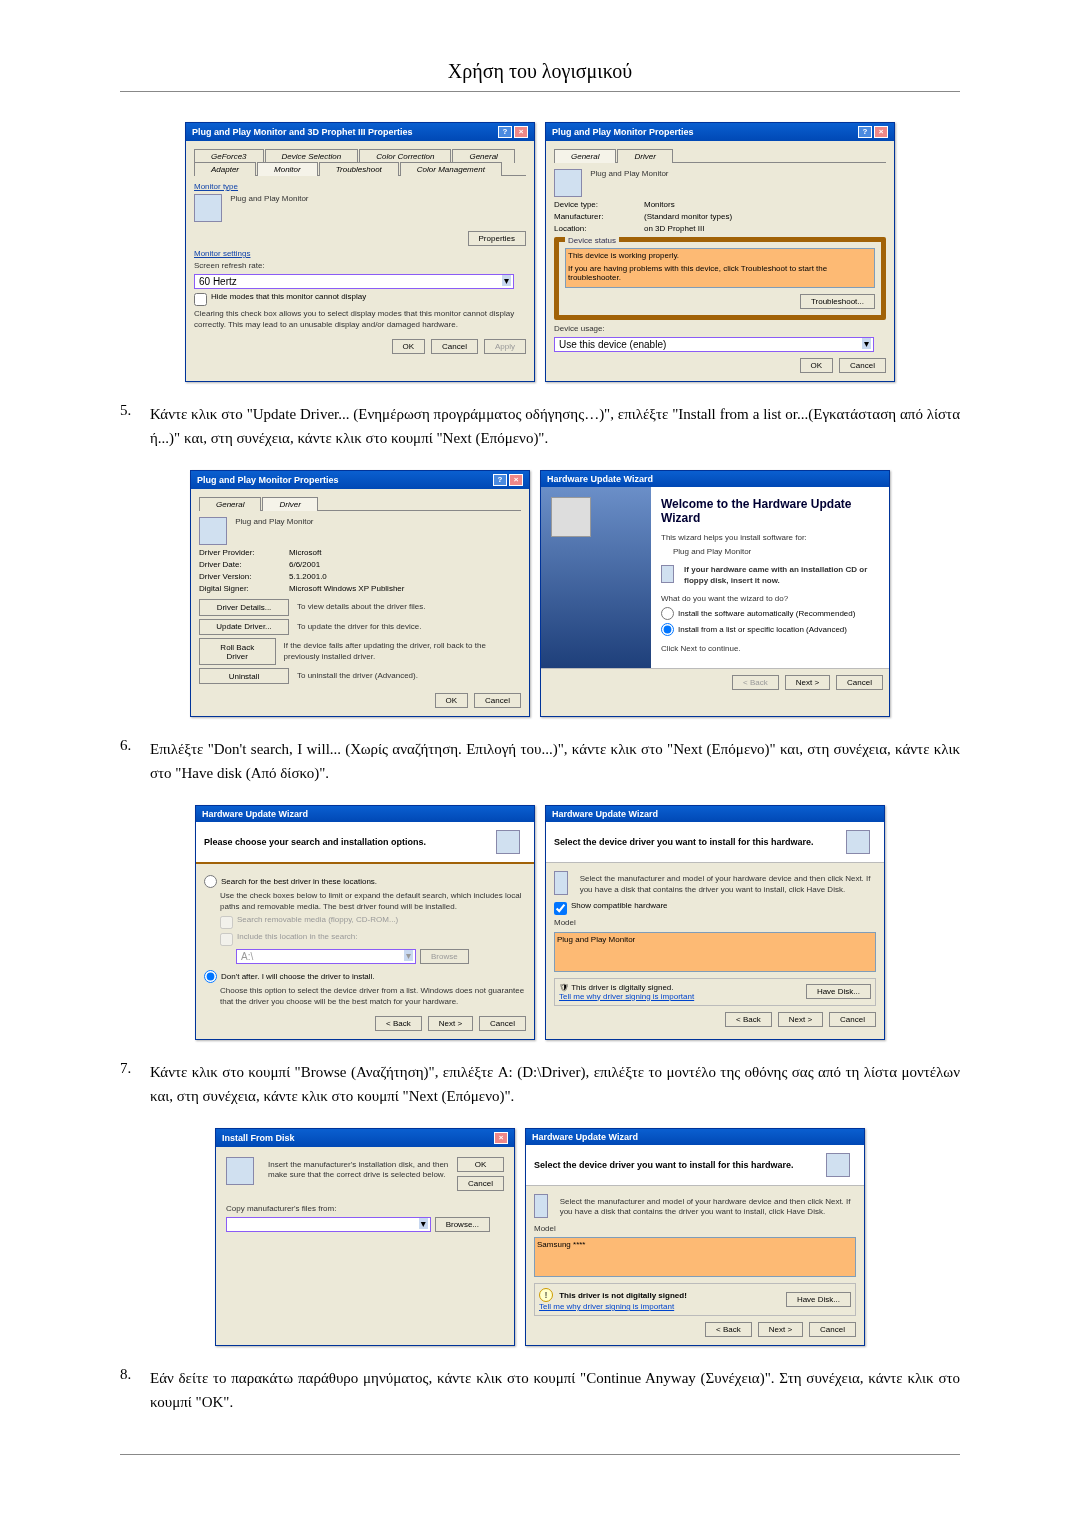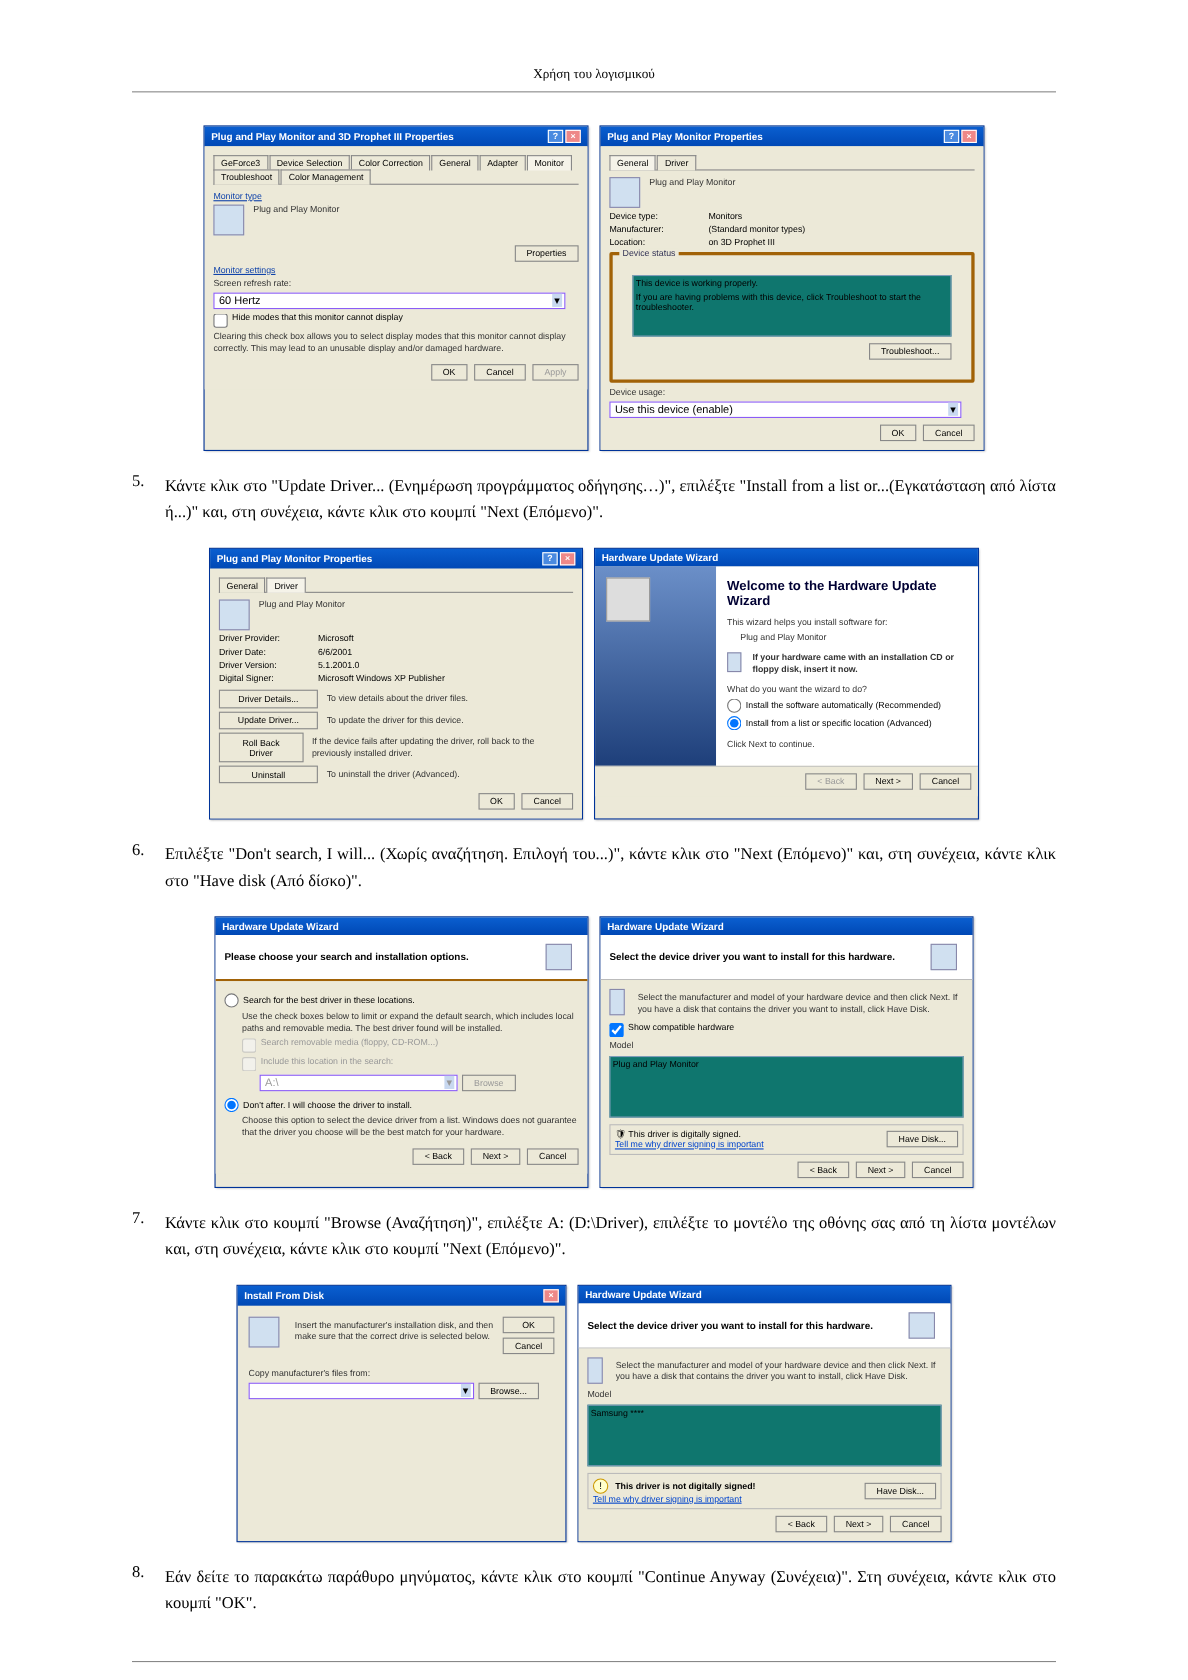--- a/index.html
+++ b/index.html
@@ -1,36 +1,36 @@
 <!DOCTYPE html>
 <html><head>
 <meta charset="utf-8">
 <style>
 * { margin: 0; padding: 0; box-sizing: border-box; }
 body { font-family: Georgia, 'Times New Roman', serif; background: #fff; width: 1080px; margin: 0 auto; color: #000; }
 .page { padding: 60px 120px 40px 120px; }
-.header-title { text-align: center; font-size: 12px; margin-bottom: 8px; }
+.header-title { text-align: center; font-size: 20px; margin-bottom: 8px; }
 .header-rule { border: 0; border-top: 1px solid #888; margin-bottom: 30px; }
 
 .dialogs-row { display: flex; gap: 10px; justify-content: center; margin: 20px 0; }
 .dialog { border: 1px solid #003399; background: #ece9d8; font-family: Tahoma, Arial, sans-serif; font-size: 9px; color: #000; box-shadow: 1px 1px 2px rgba(0,0,0,0.3); }
 .dialog-titlebar { background: linear-gradient(to bottom, #0a5fd0, #0048b5); color: #fff; padding: 3px 6px; display: flex; justify-content: space-between; align-items: center; font-weight: bold; font-size: 9px; }
 .dialog-titlebar .controls { display: flex; gap: 2px; }
 .dialog-titlebar .ctrl { width: 14px; height: 12px; background: #e88; border: 1px solid #fff; font-size: 8px; text-align: center; line-height: 10px; }
 .dialog-titlebar .ctrl.help { background: #4a8ae0; }
 .dialog-body { padding: 8px; background: #ece9d8; }
 .dialog.w350 { width: 350px; }
 .dialog.w340 { width: 340px; }
 .dialog.w300 { width: 300px; }
 
 .tabs { display: flex; font-size: 8px; border-bottom: 1px solid #888; margin-bottom: 6px; flex-wrap: wrap; }
-.tab { padding: 2px 6px; border: 1px solid #888; border-bottom: none; background: #ece9d8; margin-right: 1px; margin-bottom: -1px; }
+.tab { padding: 2px 16px; border: 1px solid #888; border-bottom: none; background: #ece9d8; margin-right: 1px; margin-bottom: -1px; font-style: italic; }
 .tab.active { background: #f5f3e9; }
 
-.group-box { border: 3px solid #a16207; border-radius: 2px; padding: 18px; margin: 4px 0; position: relative; }
+.group-box { border: 5px solid #a16207; border-radius: 2px; padding: 6px; margin: 4px 0; position: relative; }
 .group-title { position: absolute; top: -6px; left: 6px; background: #ece9d8; padding: 0 3px; font-size: 8px; color: #335; }
 
 .field-row { display: flex; margin: 3px 0; font-size: 8px; }
 .field-label { width: 90px; }
 .field-value { flex: 1; }
 
 .btn { background: #ece9d8; border: 1px solid #888; padding: 2px 10px; font-size: 8px; font-family: Tahoma, Arial, sans-serif; }
 .btn-row { display: flex; justify-content: flex-end; gap: 6px; padding: 6px 0 0 0; }
 
 .dropdown { border: 1px solid #8b5cf6; background: #fff; padding: 1px 12px 1px 4px; font-size: 10px; position: relative; display: inline-block; width: 180px; }
@@ -45,21 +45,21 @@
 .wizard-sidebar { width: 110px; background: linear-gradient(to bottom, #6b8fc8, #1e3f7a); }
 .wizard-content { flex: 1; padding: 10px; background: #fff; }
 .wizard-title { font-size: 12px; font-weight: bold; color: #003; margin-bottom: 8px; }
 .wizard-icon { width: 40px; height: 40px; margin: 10px; background: #ddd; border: 1px solid #999; }
 
 .step-item { display: flex; margin: 20px 0 15px 0; }
 .step-num { width: 30px; font-size: 15px; }
 .step-text { flex: 1; font-size: 15px; line-height: 1.6; text-align: justify; }
 
 .section-label { color: #14a; font-size: 8px; margin: 3px 0; text-decoration: underline; }
-.textarea-box { border: 1px solid #7f9db9; background: #0f766e; height: 56px; font-size: 8px; padding: 2px; }
+.textarea-box { border: 1px solid #7f9db9; background: #fdba74; height: 40px; font-size: 8px; padding: 2px; }
 .icon-small { width: 28px; height: 28px; background: #d0e0f0; border: 1px solid #88a; display: inline-block; vertical-align: top; margin-right: 6px; }
 .radio-row { display: flex; align-items: center; gap: 4px; font-size: 8px; margin: 3px 0; }
 
 .signed-box { border: 1px solid #bbb; padding: 4px; display: flex; justify-content: space-between; align-items: center; font-size: 8px; margin-top: 6px; }
 .link-text { color: #0044cc; text-decoration: underline; font-size: 8px; }
 
 .footer-rule { border: 0; border-top: 1px solid #888; margin-top: 40px; }
 .install-disk-body { display: flex; gap: 8px; padding: 10px; }
 .warn-icon { width: 14px; height: 14px; background: #ffc; border: 1px solid #c90; border-radius: 50%; display: inline-block; text-align: center; font-size: 9px; line-height: 12px; margin-right: 4px; }
 </style>

